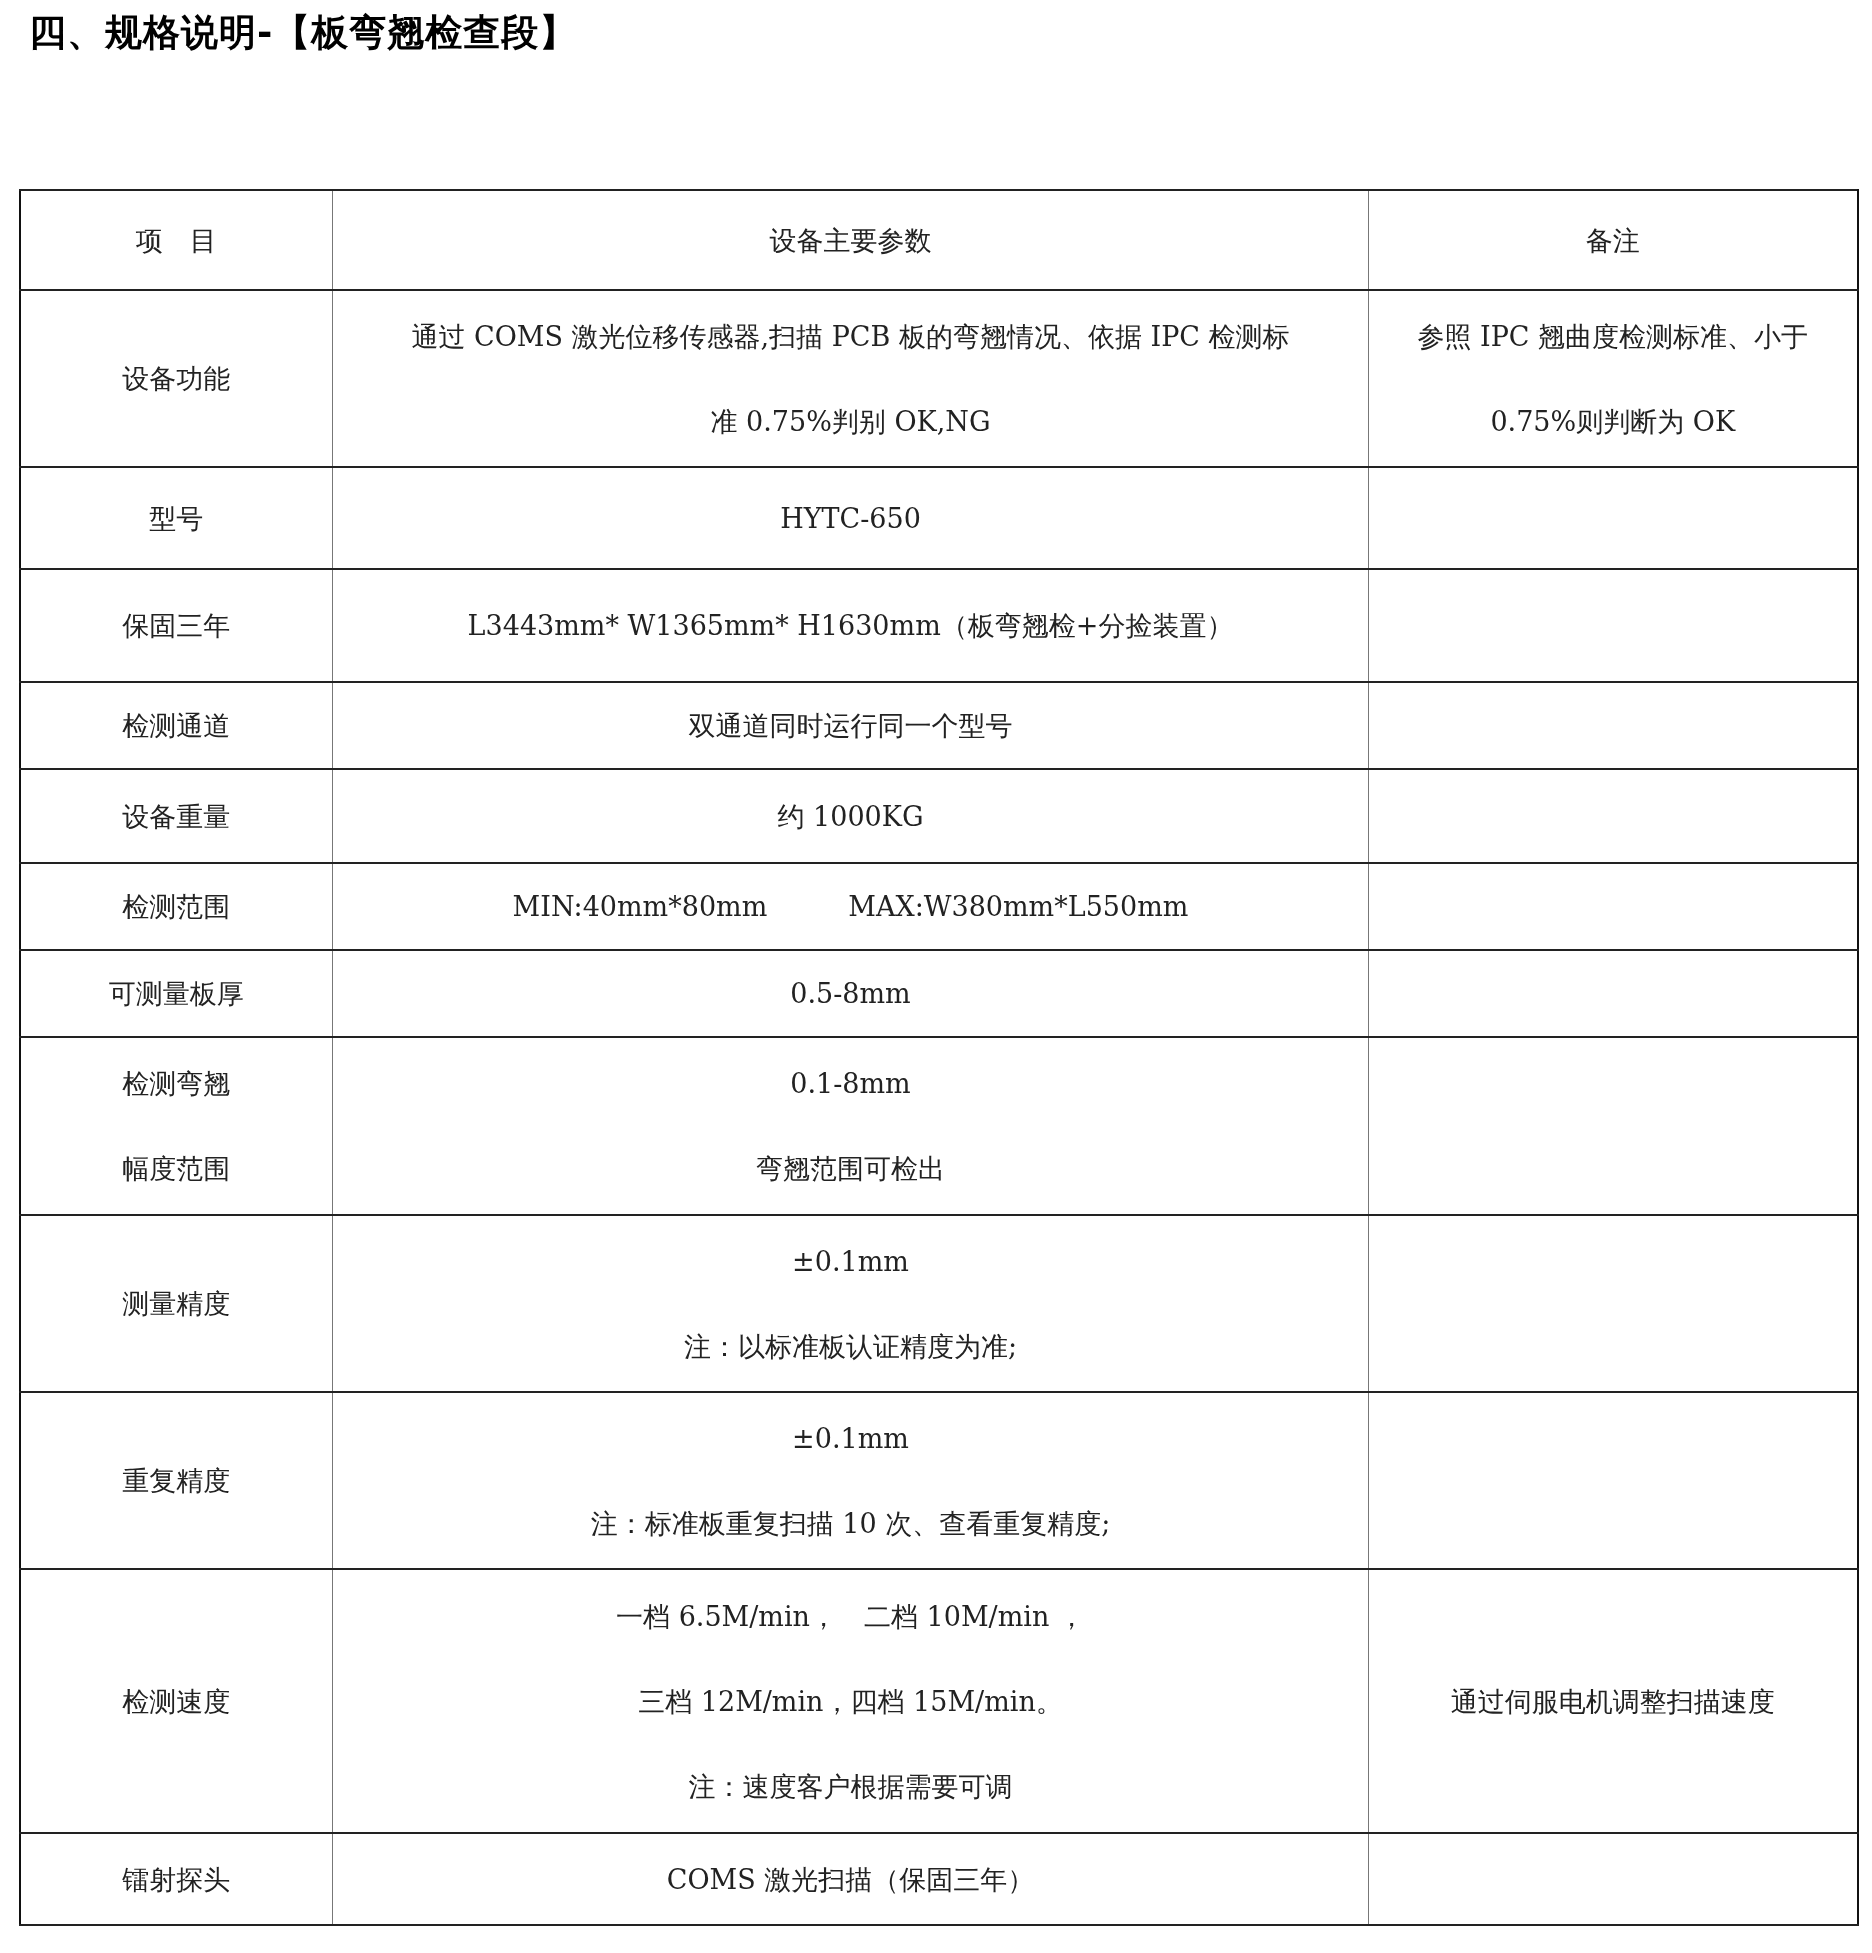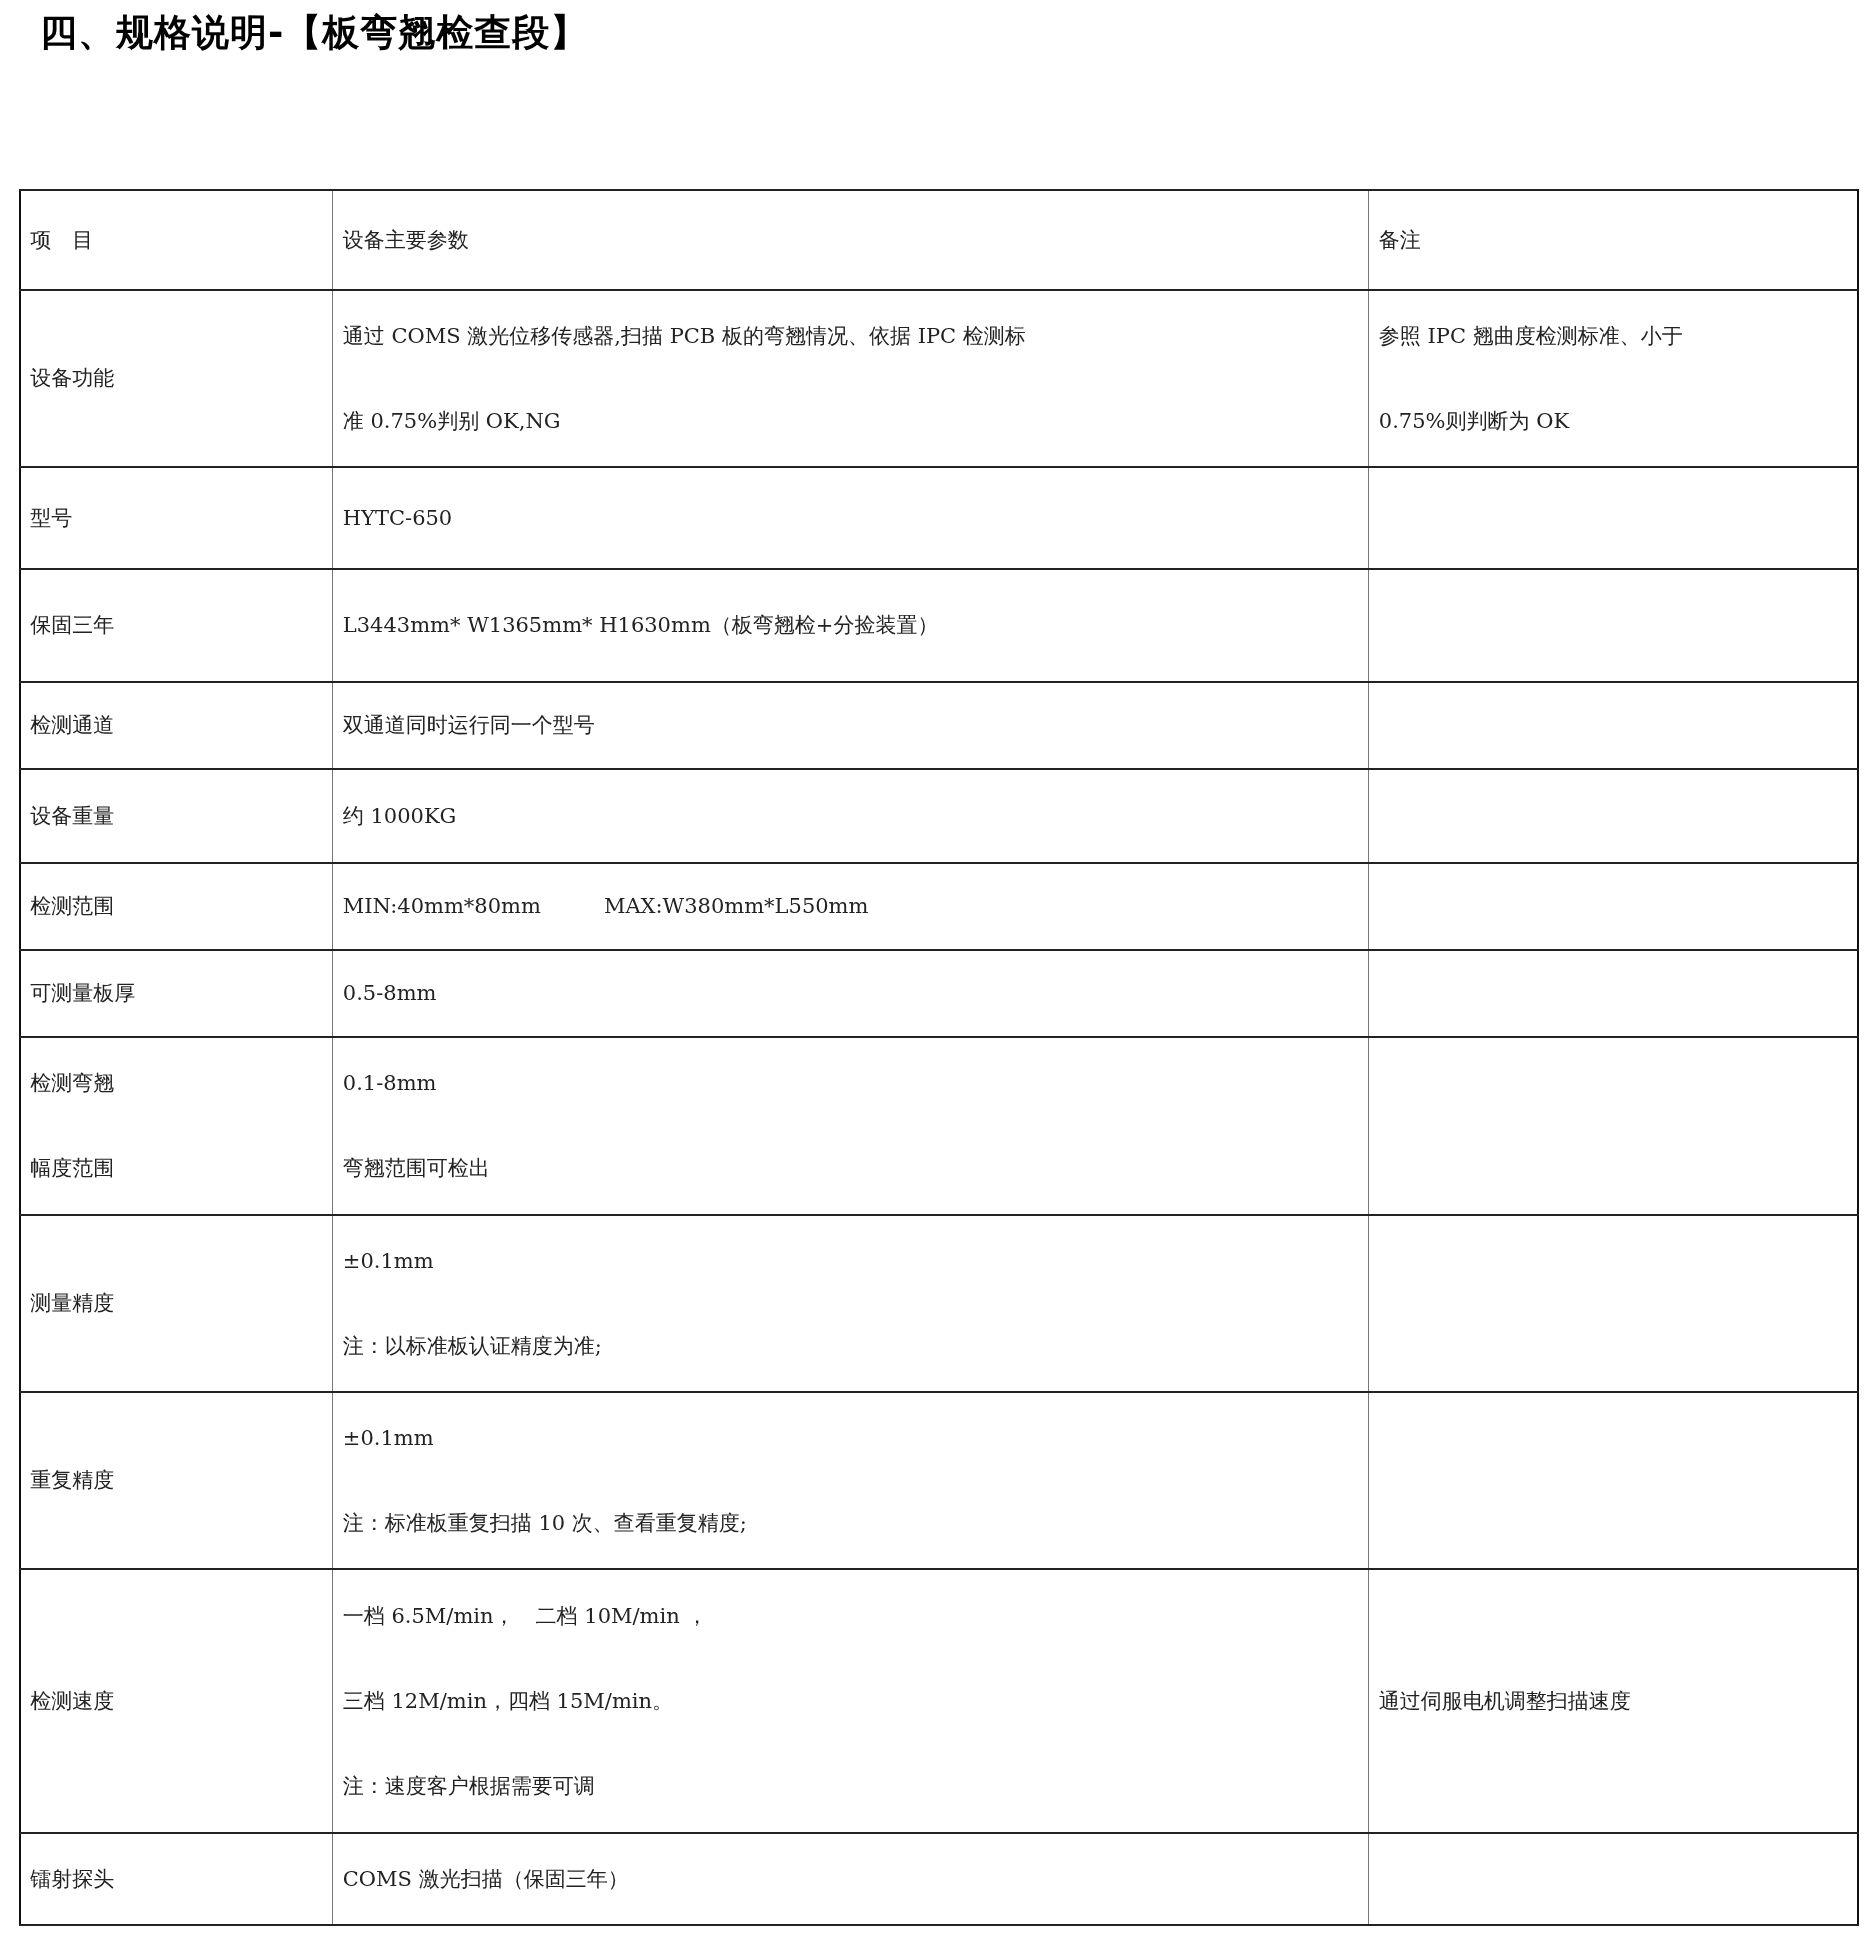--- a/index.html
+++ b/index.html
@@ -1,28 +1,28 @@
 <!DOCTYPE html>
 <html><head>
 <meta charset="utf-8">
 <style>
   html, body { margin: 0; padding: 0; background: #ffffff; }
   body { width: 1872px; height: 1953px; position: relative; overflow: hidden;
          font-family: "DejaVu Serif", "Liberation Serif", serif; color: #111; }
-  .title { position: absolute; left: 40px; top: 7.8px; font-size: 37px; font-weight: bold;
+  .title { position: absolute; left: 29px; top: 7.8px; font-size: 37px; font-weight: bold;
            font-family: "DejaVu Sans", "Liberation Sans", sans-serif; letter-spacing: 1px; color: #000; }
   table.spec { position: absolute; left: 18.5px; top: 189px; width: 1837px;
                border-collapse: collapse; table-layout: fixed; border: 2.9px solid #111; }
   table.spec col.c1 { width: 313px; }
   table.spec col.c2 { width: 1036px; }
   table.spec col.c3 { width: 489px; }
   table.spec td { border-left: 1px solid #777; border-right: 1px solid #777;
                   border-top: 2px solid #222; border-bottom: 2px solid #222;
-                  text-align: left; vertical-align: middle; padding: 0 9.8px;
-                  font-size: 21px; line-height: 85px; color: #222; }
+                  text-align: center; vertical-align: middle; padding: 0 9.8px;
+                  font-size: 27px; line-height: 85px; color: #222; }
   table.spec td .ln { display: block; }
   table.spec td.c3 { border-right: 2.9px solid #111; }
   table.spec td.c1 { border-left: 2.9px solid #111; }
 </style>
 </head>
 <body>
 
 <div class="title">四、规格说明-【板弯翘检查段】</div>
 
 <table class="spec">

